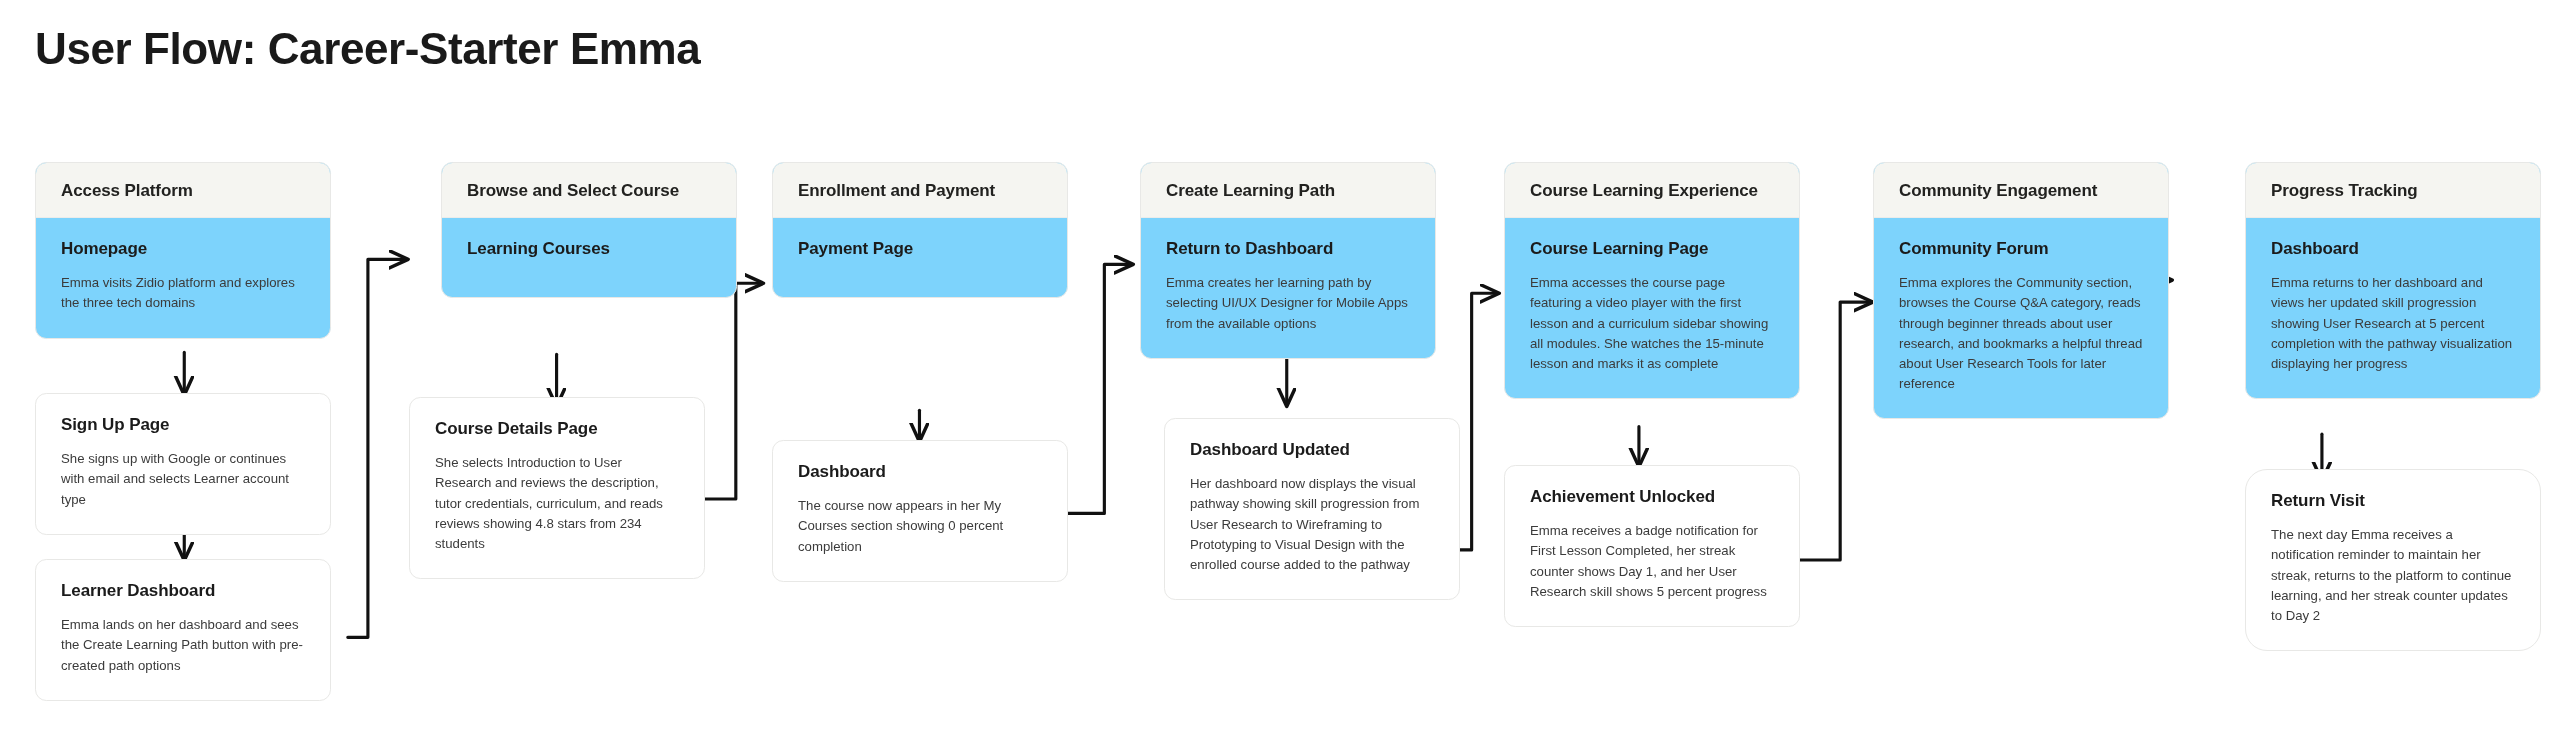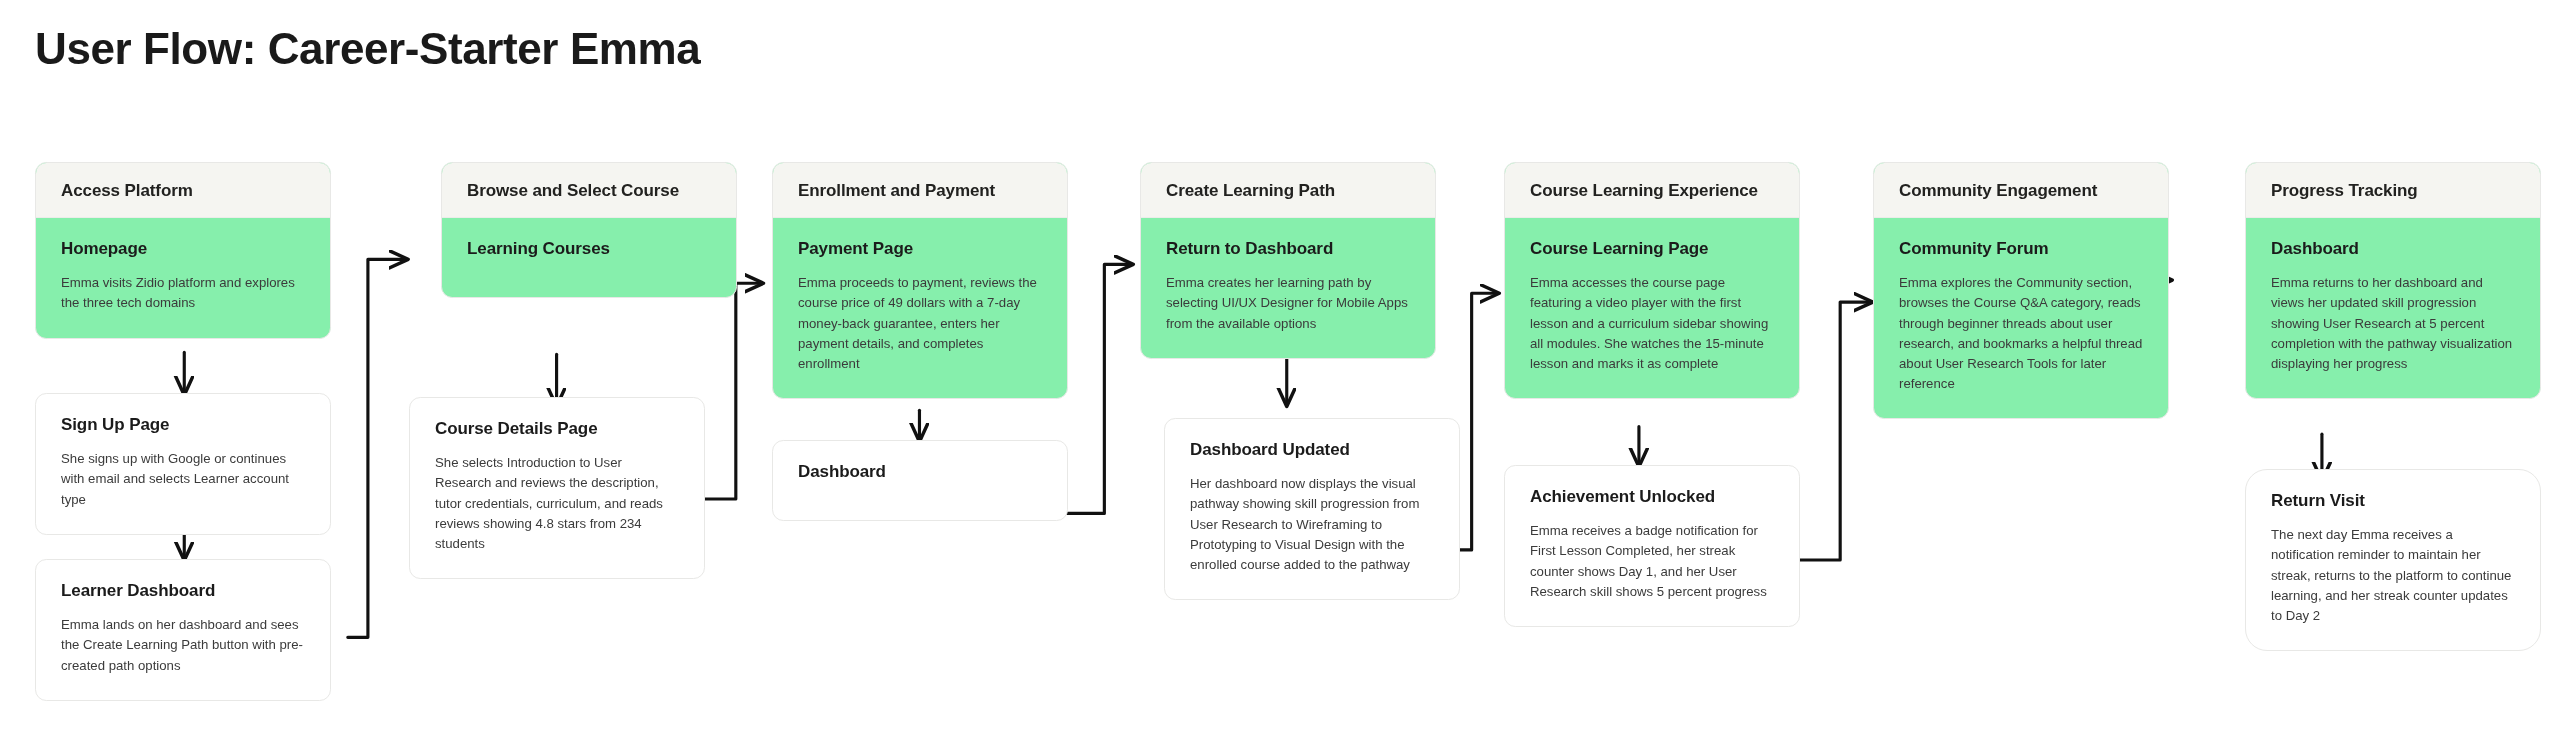--- a/index.html
+++ b/index.html
@@ -50,21 +50,21 @@
 
   .card {
     position: absolute;
     left: 0;
     width: 296px;
     background: #ffffff;
     border: 0.6px solid #e8e8e6;
     border-radius: 11.3px;
     overflow: hidden;
   }
-  .card.has-header { background: #86efac; }
+  .card.has-header { background: #7dd3fc; }
 
   .card-header {
     background: #f5f5f1;
     border-bottom: 0.6px solid #ececea;
     padding: 17.6px 25px 16.4px 25px;
   }
   .card-header-title {
     font-size: 17px;
     font-weight: 700;
     color: #222220;
@@ -173,26 +173,26 @@
     </div>
   </div>
 
   <div class="column" style="left:772px;">
     <div class="card has-header" style="top:0px;">
       <div class="card-header">
         <div class="card-header-title">Enrollment and Payment</div>
       </div>
       <div class="card-body">
         <div class="card-title">Payment Page</div>
-        <div class="card-desc">Emma proceeds to payment, reviews the course price of 49 dollars with a 7-day money-back guarantee, enters her payment details, and completes enrollment</div>
       </div>
     </div>
     <div class="card" style="top:278px;">
       <div class="card-body">
         <div class="card-title">Dashboard</div>
+        <div class="card-desc">The course now appears in her My Courses section showing 0 percent completion</div>
       </div>
     </div>
   </div>
 
   <div class="column" style="left:1140px;">
     <div class="card has-header" style="top:0px;">
       <div class="card-header">
         <div class="card-header-title">Create Learning Path</div>
       </div>
       <div class="card-body">

